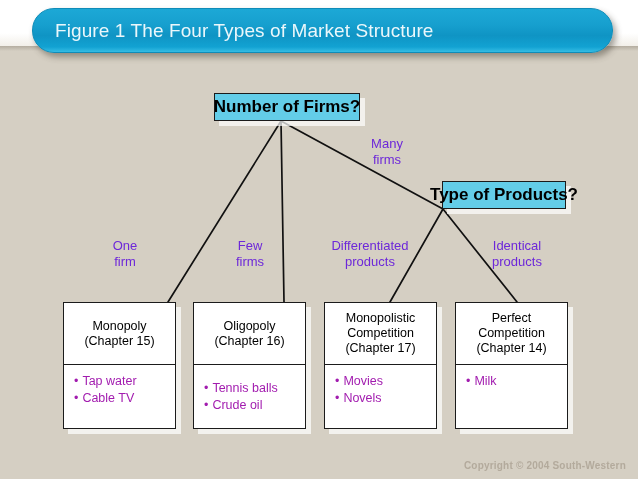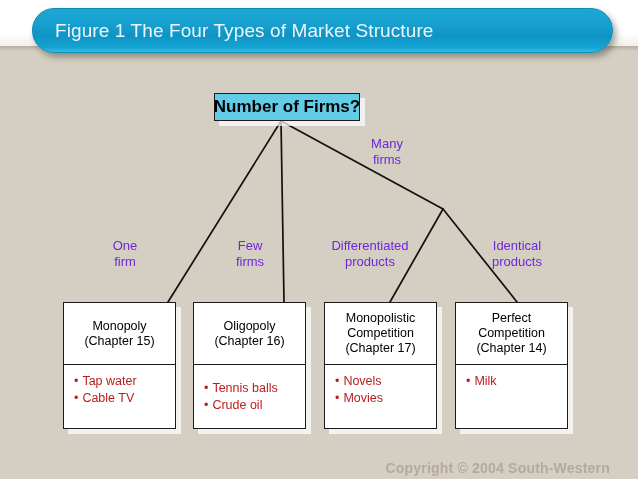--- a/index.html
+++ b/index.html
@@ -125,39 +125,39 @@
     color: #000;
     text-align: center;
     padding: 0 3px;
     box-sizing: border-box;
   }
   .obox-body {
     flex: 1;
     padding: 8px 7px 0 10px;
     font-size: 12.5px;
     line-height: 17px;
-    color: #b91c1c;
+    color: #a21caf;
   }
   .obox-body .bullet-row { white-space: nowrap; }
   .obox-body .dot { margin-right: 4px; }
 
   
   #connectors {
     position: absolute;
     left: 0; top: 0;
     width: 638px; height: 479px;
     pointer-events: none;
   }
 
   
   .copyright {
     position: absolute;
-    right: 28px;
+    right: 12px;
     top: 460px;
-    font-size: 14px;
+    font-size: 10px;
     font-weight: bold;
     color: #b3aa9c;
     letter-spacing: 0.2px;
     white-space: nowrap;
   }
 </style>
 </head>
 <body>
 
 <div id="slide">
@@ -178,20 +178,23 @@
 
       <line x1="443" y1="209" x2="390" y2="302"></line>
       <line x1="443" y1="209" x2="517" y2="302"></line>
     </g>
   </svg>
 
   <div class="cbox" id="box-firms">
     <span>Number of Firms?</span>
   </div>
 
+  <div class="cbox" id="box-products">
+    <span>Type of Products?</span>
+  </div>
 
   <div class="blabel" id="lbl-many">
     <div>Many</div>
     <div>firms</div>
   </div>
   <div class="blabel" id="lbl-one">
     <div>One</div>
     <div>firm</div>
   </div>
   <div class="blabel" id="lbl-few">
@@ -231,22 +234,22 @@
     </div>
   </div>
 
   <div class="obox" id="obox-3">
     <div class="obox-head">
       <div>Monopolistic</div>
       <div>Competition</div>
       <div>(Chapter 17)</div>
     </div>
     <div class="obox-body">
+      <div class="bullet-row"><span class="dot">•</span><span>Movies</span></div>
       <div class="bullet-row"><span class="dot">•</span><span>Novels</span></div>
-      <div class="bullet-row"><span class="dot">•</span><span>Movies</span></div>
     </div>
   </div>
 
   <div class="obox" id="obox-4">
     <div class="obox-head">
       <div>Perfect</div>
       <div>Competition</div>
       <div>(Chapter 14)</div>
     </div>
     <div class="obox-body">

